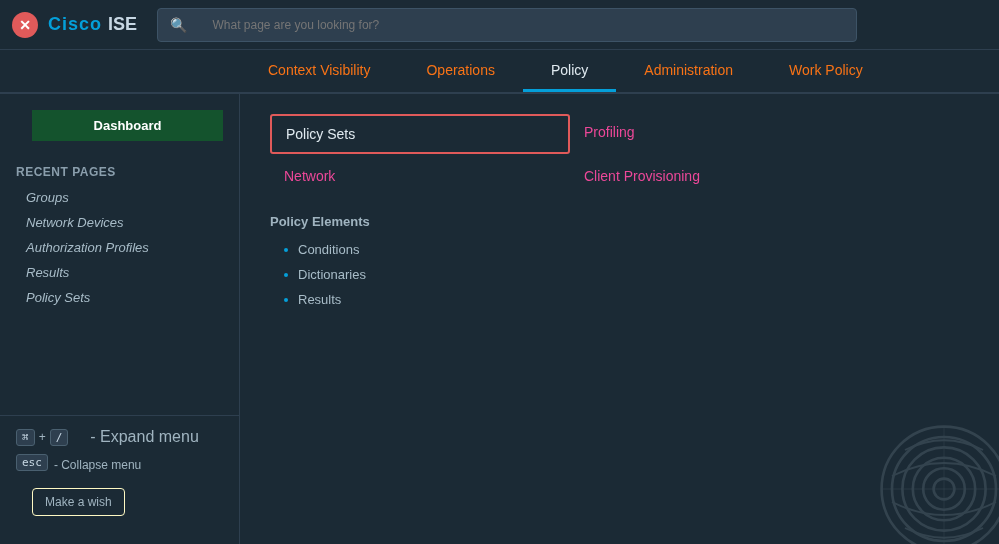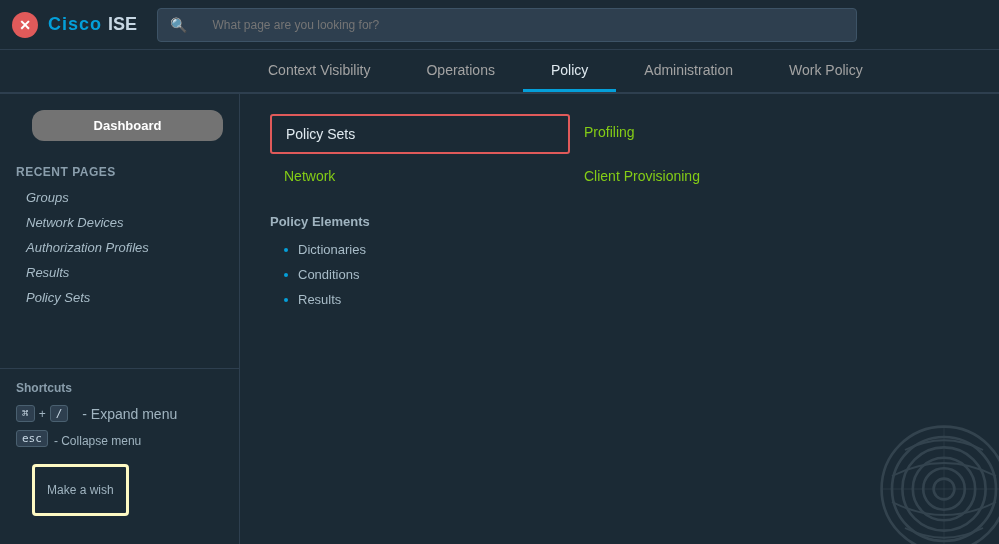--- a/index.html
+++ b/index.html
@@ -89,21 +89,21 @@
       display: flex;
       align-items: flex-end;
       background-color: #1b2a35;
       padding: 0 240px;
       border-bottom: 2px solid #2e3f4f;
       height: 44px;
     }
     .nav-tab {
       padding: 8px 28px;
       font-size: 14px;
-      color: #a3a3a3;
+      color: #f97316;
       cursor: pointer;
       border-bottom: 3px solid transparent;
       white-space: nowrap;
       height: 100%;
       display: flex;
       align-items: center;
     }
     .nav-tab.active {
       color: #e0eaf0;
       border-bottom: 3px solid #049fd9;
@@ -121,24 +121,24 @@
       background-color: #1b2a35;
       padding: 16px 0;
       border-right: 1px solid #2e3f4f;
       flex-shrink: 0;
       display: flex;
       flex-direction: column;
     }
 
     .dashboard-btn {
       margin: 0 16px 16px 32px;
-      background-color: #737373;
+      background-color: #14532d;
       color: white;
       border: none;
-      border-radius: 12px;
+      border-radius: 0;
       padding: 8px 16px;
       font-size: 13px;
       font-weight: 600;
       cursor: pointer;
       text-align: center;
     }
 
     .sidebar-section-title {
       font-size: 12px;
       font-weight: 700;
@@ -186,40 +186,40 @@
     }
     .shortcut-sep {
       margin: 0 4px;
       font-size: 12px;
     }
 
     .make-wish-btn {
       margin: 10px 16px 0 16px;
       background-color: #1b2a35;
       color: #a0b4c0;
-      border: 3px solid #fef9c3;
+      border: 1px solid #fef9c3;
       border-radius: 4px;
-      padding: 16px 12px;
+      padding: 6px 12px;
       font-size: 12px;
       cursor: pointer;
     }
 
     
     .content {
       flex: 1;
       padding: 20px 30px;
       position: relative;
       overflow: hidden;
     }
 
     .menu-item-box {
       padding: 10px 14px;
       font-size: 14px;
       font-weight: 500;
-      color: #84cc16;
+      color: #ec4899;
       cursor: pointer;
       border-radius: 3px;
     }
     .menu-item-box.highlighted {
       border: 2px solid #e05a5a;
       color: #e0eaf0;
     }
 
     .section-label {
       font-size: 13px;
@@ -295,26 +295,25 @@
 
     <div class="sidebar-section-title">Recent Pages</div>
 
     <div class="sidebar-item">Groups</div>
     <div class="sidebar-item">Network Devices</div>
     <div class="sidebar-item">Authorization Profiles</div>
     <div class="sidebar-item">Results</div>
     <div class="sidebar-item">Policy Sets</div>
 
     <div class="shortcuts-section">
-      <div class="shortcuts-title">Shortcuts</div>
       <div class="shortcut-row">
         <span class="kbd">⌘</span>
         <span class="shortcut-sep">+</span>
         <span class="kbd">/</span>
-        <span style="margin-left:14px; font-size:14px;">- Expand menu</span>
+        <span style="margin-left:22px; font-size:16px;">- Expand menu</span>
       </div>
       <div class="shortcut-row">
         <span class="kbd">esc</span>
         <span style="margin-left:6px; font-size:12px;margin-top:6px;">- Collapse menu</span>
       </div>
 
       <button class="make-wish-btn">Make a wish</button>
     </div>
   </div>
 
@@ -325,22 +324,22 @@
       <div class="menu-item-box highlighted">Policy Sets</div>
       <div class="menu-item-box">Profiling</div>
 
       <div class="menu-item-box">Network</div>
       <div class="menu-item-box">Client Provisioning</div>
     </div>
 
     <div style="margin-top: 20px; max-width: 600px;">
       <div class="section-label">Policy Elements</div>
       <div class="sub-items-col">
+        <div class="sub-item">Conditions</div>
         <div class="sub-item">Dictionaries</div>
-        <div class="sub-item">Conditions</div>
         <div class="sub-item">Results</div>
       </div>
     </div>
 
     <svg class="fingerprint-watermark" viewBox="0 0 100 100" xmlns="http://www.w3.org/2000/svg">
       <circle cx="50" cy="50" r="48" fill="none" stroke="#a0b4c0" stroke-width="2"></circle>
       <circle cx="50" cy="50" r="40" fill="none" stroke="#a0b4c0" stroke-width="2"></circle>
       <circle cx="50" cy="50" r="32" fill="none" stroke="#a0b4c0" stroke-width="2"></circle>
       <circle cx="50" cy="50" r="24" fill="none" stroke="#a0b4c0" stroke-width="2"></circle>
       <circle cx="50" cy="50" r="16" fill="none" stroke="#a0b4c0" stroke-width="2"></circle>

